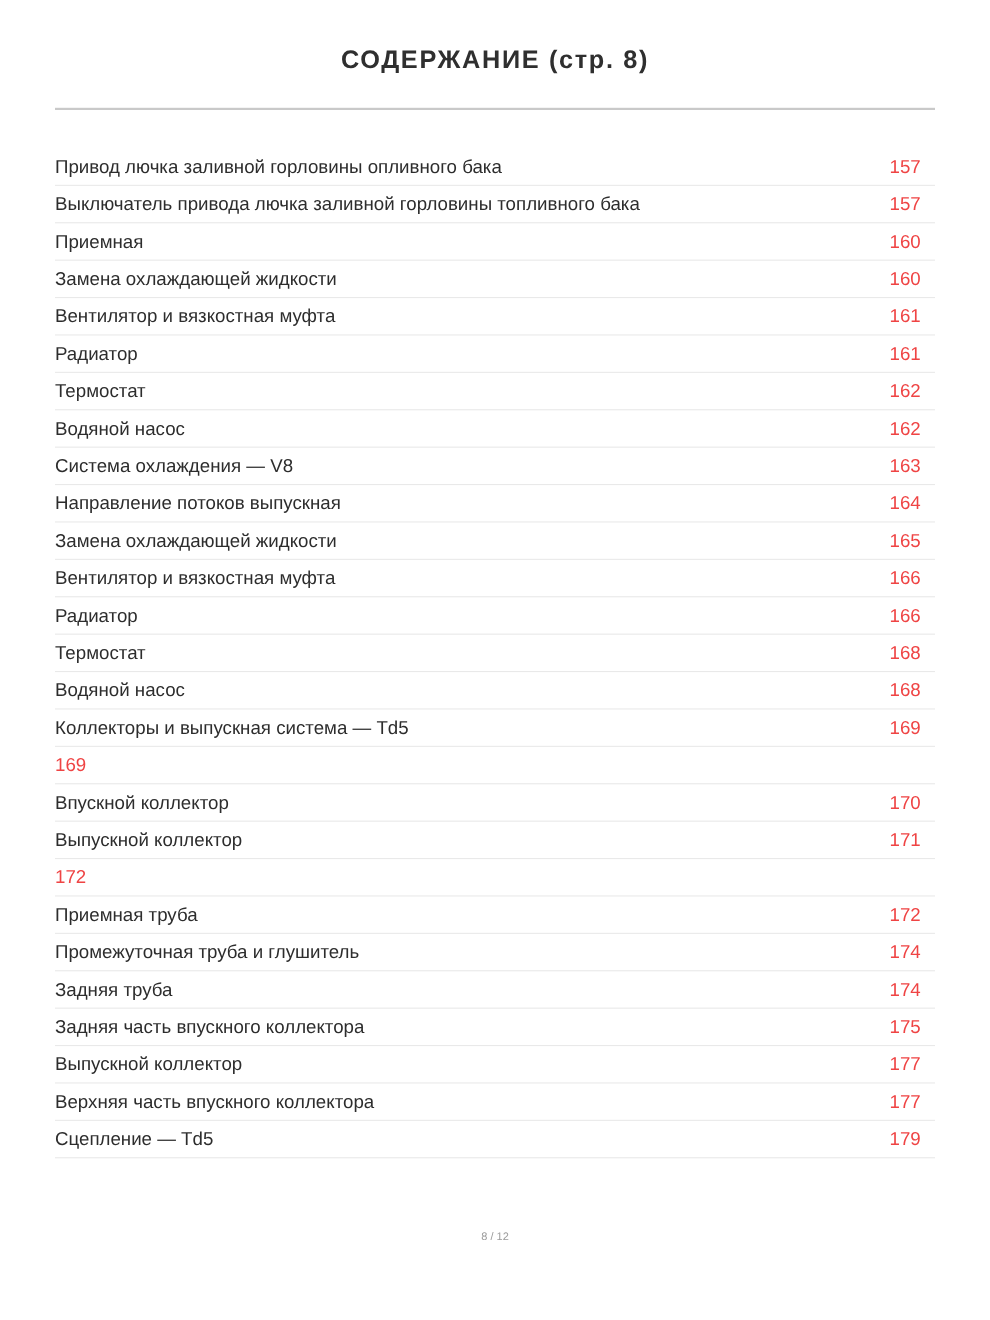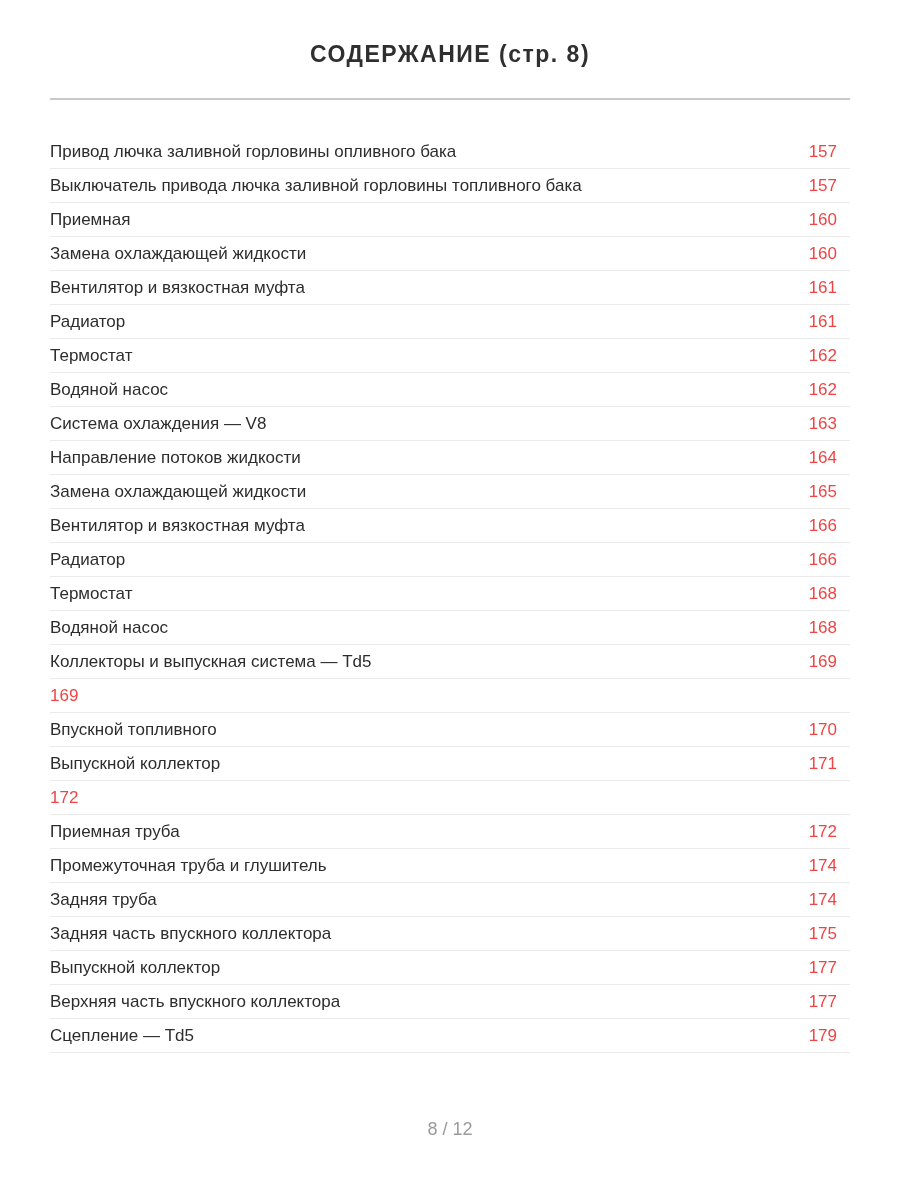--- a/index.html
+++ b/index.html
@@ -56,21 +56,21 @@
   .toc-page {
     font-size: 17px;
     color: #ef4444;
     white-space: nowrap;
     padding-right: 13px;
   }
 
   .footer {
     margin-top: 66px;
     text-align: center;
-    font-size: 18px;
+    font-size: 10px;
     color: #9b9b9b;
   }
 </style>
 </head>
 <body>
 
 <div class="page">
 
   <h1 class="page-title">СОДЕРЖАНИЕ (стр. 8)</h1>
 
@@ -117,21 +117,21 @@
     <span class="toc-label">Водяной насос</span>
     <span class="toc-page">162</span>
   </div>
 
   <div class="toc-row">
     <span class="toc-label">Система охлаждения — V8</span>
     <span class="toc-page">163</span>
   </div>
 
   <div class="toc-row">
-    <span class="toc-label">Направление потоков жидкости</span>
+    <span class="toc-label">Направление потоков выпускная</span>
     <span class="toc-page">164</span>
   </div>
 
   <div class="toc-row">
     <span class="toc-label">Замена охлаждающей жидкости</span>
     <span class="toc-page">165</span>
   </div>
 
   <div class="toc-row">
     <span class="toc-label">Вентилятор и вязкостная муфта</span>
@@ -156,21 +156,21 @@
   <div class="toc-row">
     <span class="toc-label">Коллекторы и выпускная система — Td5</span>
     <span class="toc-page">169</span>
   </div>
 
   <div class="toc-row">
     <span class="toc-page">169</span>
   </div>
 
   <div class="toc-row">
-    <span class="toc-label">Впускной топливного</span>
+    <span class="toc-label">Впускной коллектор</span>
     <span class="toc-page">170</span>
   </div>
 
   <div class="toc-row">
     <span class="toc-label">Выпускной коллектор</span>
     <span class="toc-page">171</span>
   </div>
 
   <div class="toc-row">
     <span class="toc-page">172</span>

